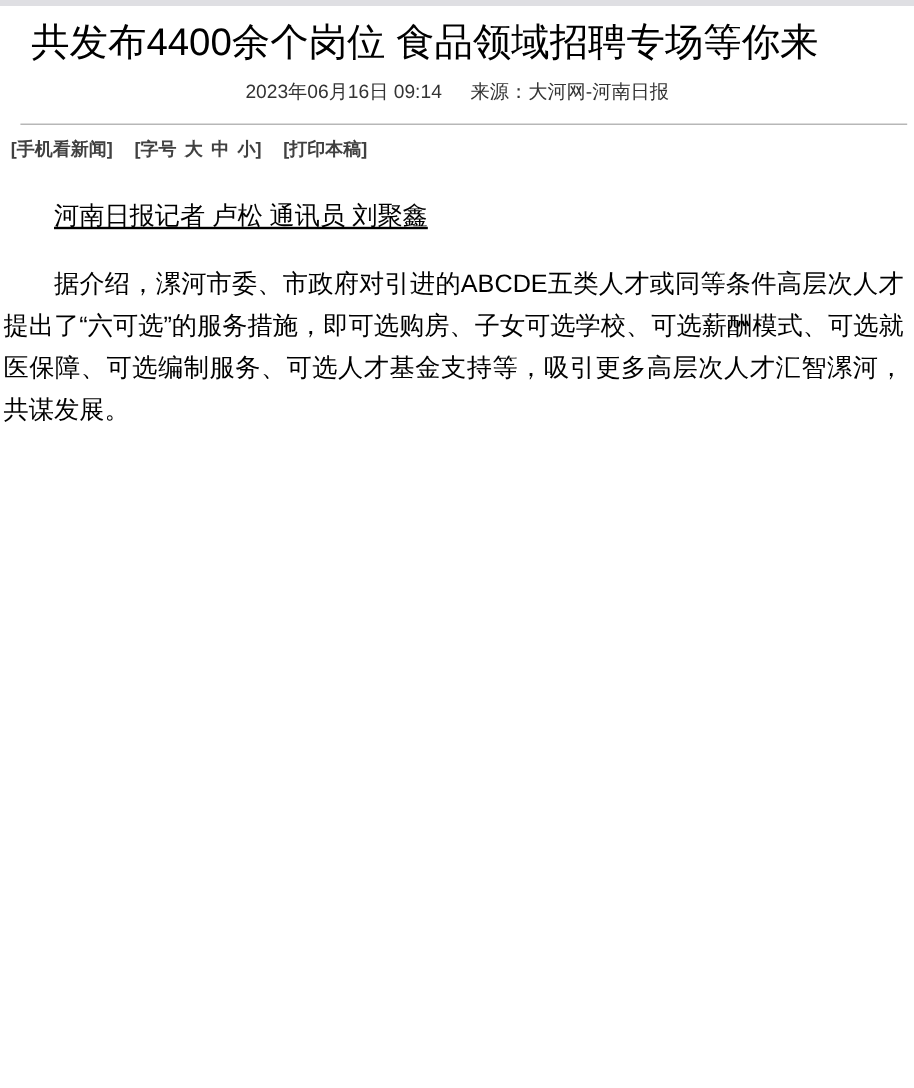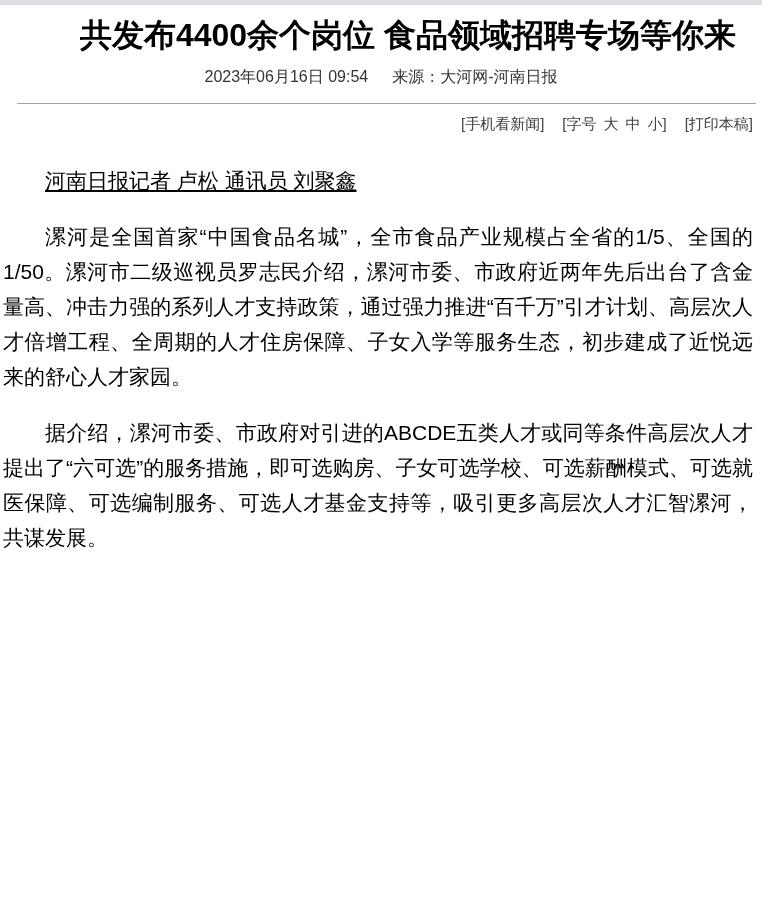--- a/index.html
+++ b/index.html
@@ -11,45 +11,46 @@
     font-family: "Liberation Sans", sans-serif;
     -webkit-font-smoothing: antialiased;
   }
   .top-strip {
     height: 5px;
     width: 100%;
     background: var(--top-strip, #dfdfe3);
   }
   .title {
     margin: 11px 26px 0 26px;
-    text-align: right;
+    text-align: left;
     font-size: 32px;
     line-height: 38px;
-    font-weight: bold;
+    font-weight: normal;
     color: var(--title-text, #000000);
   }
   .meta {
     margin-top: 13px;
     text-align: center;
     font-size: 16px;
     color: var(--meta-text, #333333);
     white-space: nowrap;
   }
   .meta .src-label { margin-left: 24px; }
   .divider {
     border: none;
     border-top: 1px solid var(--divider, #a6a6a6);
     height: 0;
     margin: 15px 6px 0 17px;
   }
   .toolbar {
     margin-top: 11px;
-    text-align: right;
+    text-align: left;
     font-size: 15px;
     color: var(--toolbar-text, #404040);
+    font-weight: bold;
   }
   .toolbar .tb-item { margin: 0 9px; cursor: pointer; }
   .toolbar .tb-group { margin: 0 9px; }
   .toolbar .fs-prefix { cursor: pointer; }
   .toolbar .fs-link { margin-left: 7px; cursor: pointer; }
   .toolbar .fs-suffix { cursor: pointer; }
   .article {
     margin-top: 29px;
     padding: 0 9px 0 3px;
     font-size: 21px;
@@ -61,27 +62,26 @@
   .article p.byline { margin-top: 0; text-decoration: underline; }
 </style>
 </head>
 <body>
 
 <div class="top-strip"></div>
 
 <header>
   <h1 class="title">共发布4400余个岗位 食品领域招聘专场等你来</h1>
   <div class="meta">
-    <span>2023年06月16日 09:54</span><span class="src-label">来源：</span><span>大河网-河南日报</span>
+    <span>2023年06月16日 09:14</span><span class="src-label">来源：</span><span>大河网-河南日报</span>
   </div>
 </header>
 
 <hr class="divider">
 
 <nav class="toolbar">
   <span class="tb-item">[手机看新闻]</span><span class="tb-group"><span class="fs-prefix">[字号</span><span class="fs-link">大</span><span class="fs-link">中</span><span class="fs-link">小</span><span class="fs-suffix">]</span></span><span class="tb-item">[打印本稿]</span>
 </nav>
 
 <main class="article">
   <p class="byline">河南日报记者 卢松 通讯员 刘聚鑫</p>
-  <p>漯河是全国首家“中国食品名城”，全市食品产业规模占全省的1/5、全国的1/50。漯河市二级巡视员罗志民介绍，漯河市委、市政府近两年先后出台了含金量高、冲击力强的系列人才支持政策，通过强力推进“百千万”引才计划、高层次人才倍增工程、全周期的人才住房保障、子女入学等服务生态，初步建成了近悦远来的舒心人才家园。</p>
   <p>据介绍，漯河市委、市政府对引进的ABCDE五类人才或同等条件高层次人才提出了“六可选”的服务措施，即可选购房、子女可选学校、可选薪酬模式、可选就医保障、可选编制服务、可选人才基金支持等，吸引更多高层次人才汇智漯河，共谋发展。</p>
 </main>
 
 </body></html>

